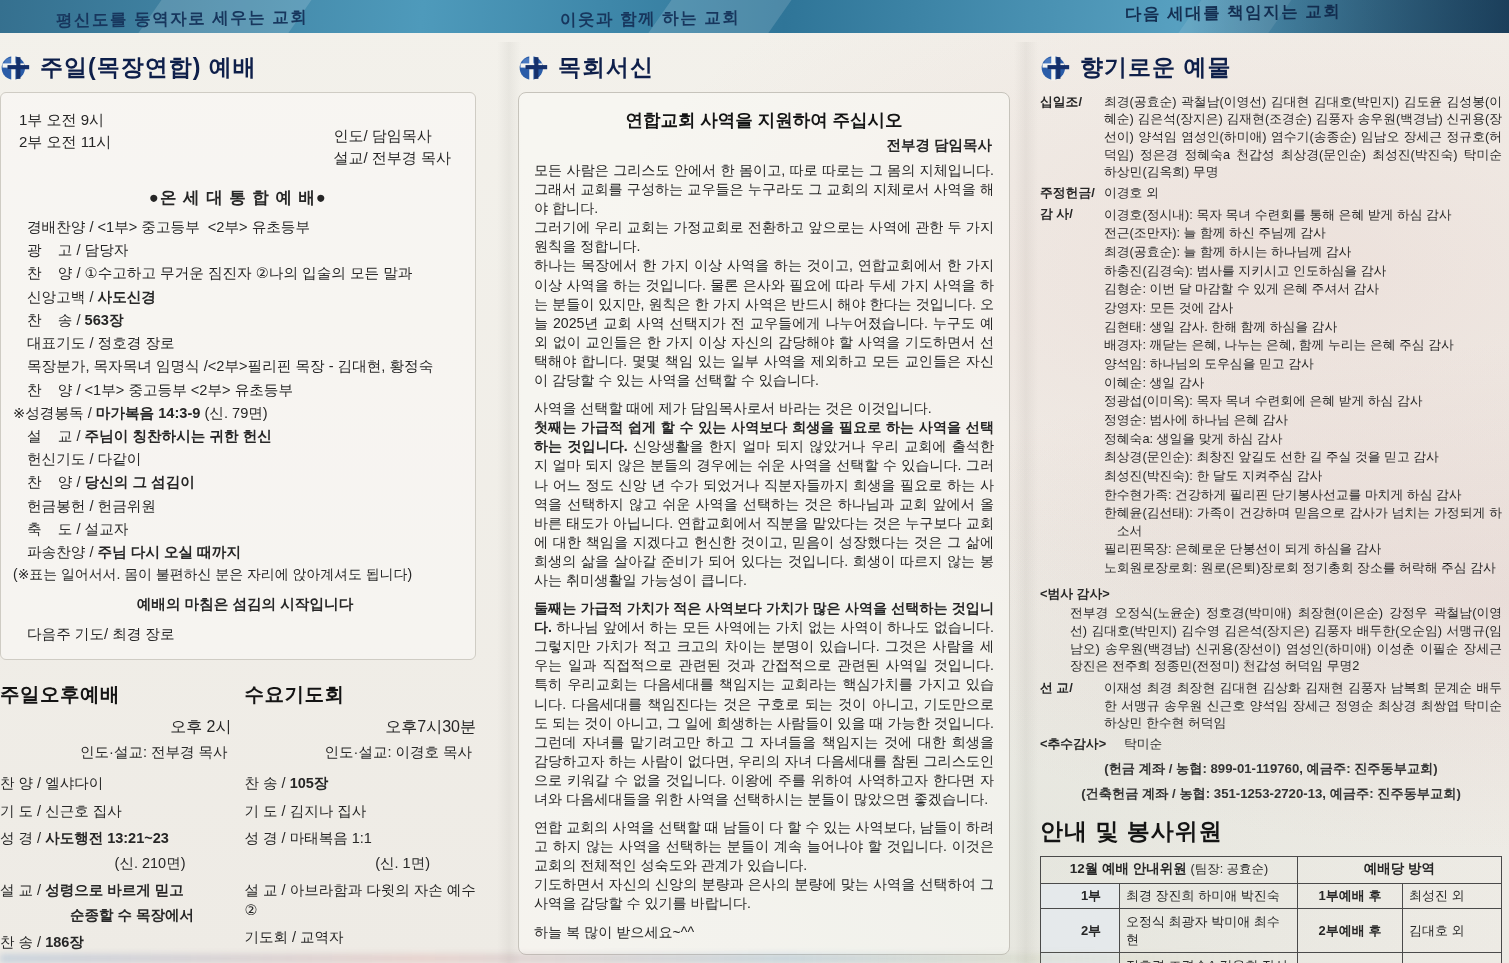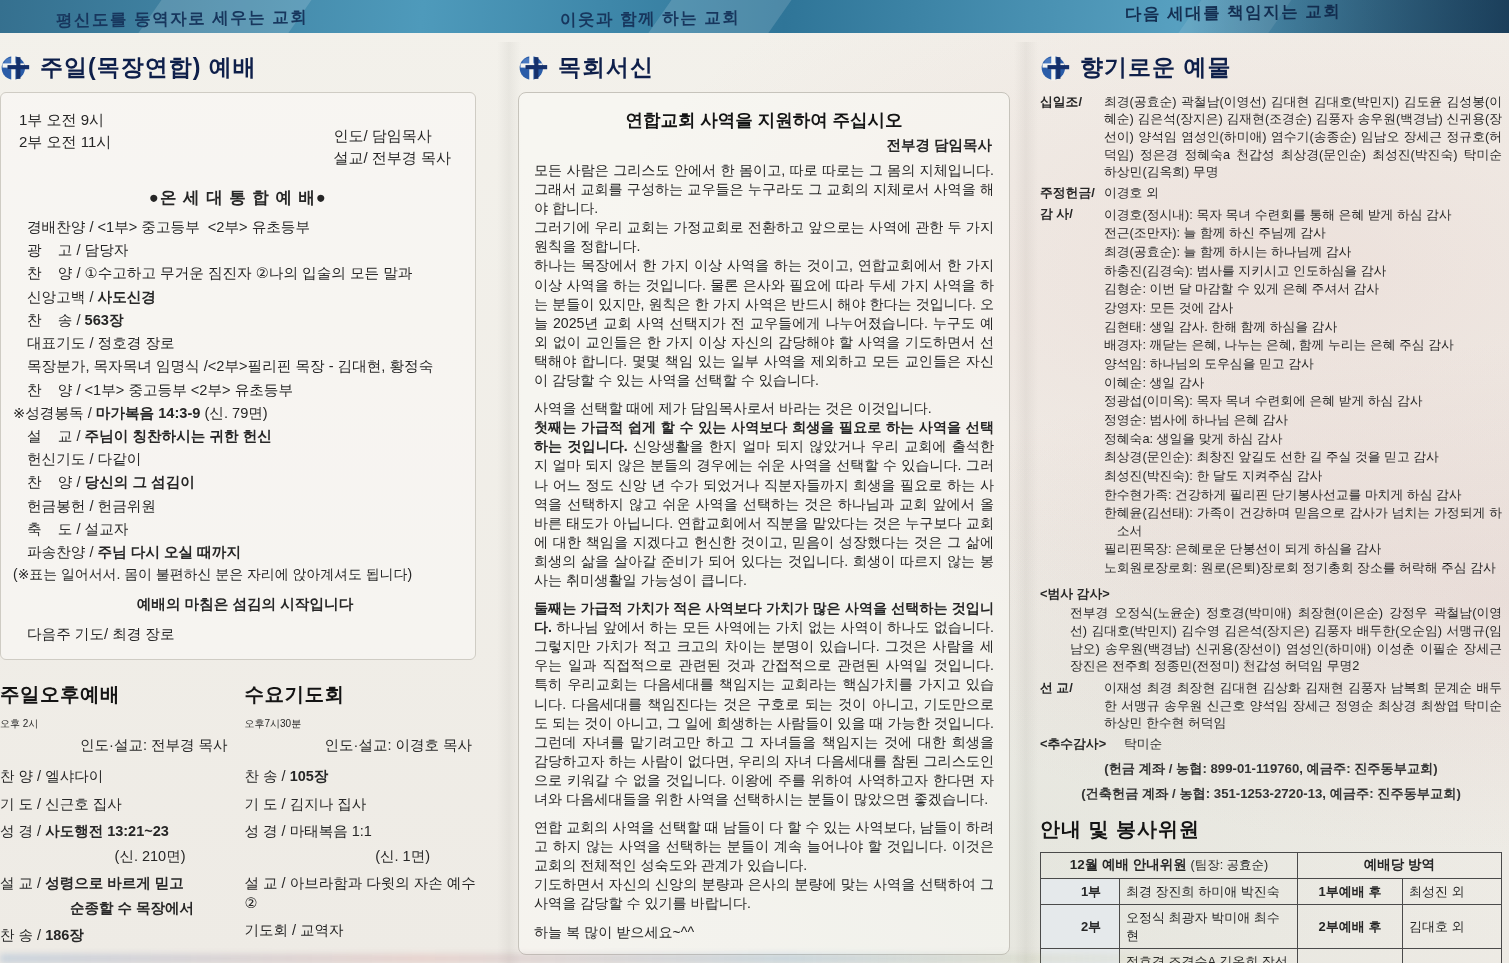--- a/index.html
+++ b/index.html
@@ -44,21 +44,21 @@
   .subtitle{text-align:center;font-weight:bold;font-size:16.5px;margin:14px 0 8px;letter-spacing:1px;}
   .order .ln{font-size:14.6px;line-height:1.42;margin:2.5px 0;padding-left:14px;}
   .order .ln.hang{padding-left:0;}
   .order .ln.center{text-align:center;margin-top:9px;}
   .order .ln.gap{margin-top:9px;}
   .order .ln.small{font-size:13.9px;}
   
   .two-col{display:flex;gap:13px;margin-top:12px;}
   .svc{flex:1;}
   .svc h3{font-size:19.5px;font-weight:bold;margin:9px 0 9px;color:#141414;letter-spacing:.5px;}
-  .svc .time{font-size:10px;margin:3px 0;}
+  .svc .time{font-size:16px;margin:3px 0;text-align:right;}
   .svc .leader{font-size:14.5px;text-align:right;margin:5px 0 12px;padding-right:4px;}
   .svc .ln{font-size:14.5px;margin:8px 0;line-height:1.35;}
   .svc .ln.sub-right{text-align:right;padding-right:46px;margin-top:-3px;}
   .svc .ln.indent-cont{padding-left:70px;margin-top:-3px;}
   
   .letter-box{border:1px solid #c6c3bb;border-radius:8px;background:rgba(252,251,248,.5);padding:10px 15px 12px;}
   .letter-title{text-align:center;font-weight:bold;font-size:17.5px;margin:5px 0 4px;color:#141414;}
   .byline{text-align:right;font-size:14.5px;font-weight:bold;margin:0 2px 6px;}
   .letter-body .ln{font-size:14.1px;line-height:1.355;text-align:justify;}
   .letter-body .ln.gap-top{margin-top:9px;}
@@ -66,21 +66,21 @@
   .col-right{font-size:12.8px;line-height:1.38;}
   .off-row{display:flex;margin:3px 0;}
   .off-label{font-weight:bold;white-space:nowrap;width:64px;flex:none;}
   .off-label.wide{width:84px;}
   .off-text{flex:1;text-align:justify;}
   .off-text.j{text-align:justify;}
   .thanks-list .ln{padding-left:1em;text-indent:-1em;margin:1px 0;}
   .sub-title{font-weight:bold;margin:7px 0 2px;}
   .indent-block{padding-left:30px;text-align:justify;margin-bottom:4px;}
   .account{text-align:center;margin:7px 0 0;font-size:13.2px;font-weight:bold;color:#333;}
-  .committee-title{font-size:20px;font-weight:bold;margin:13px 0 8px;color:#141414;letter-spacing:1px;}
+  .committee-title{font-size:23px;font-weight:bold;margin:13px 0 8px;color:#141414;letter-spacing:1px;}
   table.cmt{border-collapse:collapse;width:100%;font-size:13px;}
   table.cmt td{border:1px solid #4a4a4a;padding:3.5px 6px;}
   table.cmt tr.hd td{text-align:center;font-weight:bold;font-size:13.5px;margin-top:16px;}
   table.cmt tr.hd .sub{font-weight:normal;font-size:12.5px;}
   table.cmt td.c1{background:#e5e9eb;text-align:center;font-weight:bold;width:44px;padding-left:28px;}
   table.cmt td.c3{text-align:center;font-weight:bold;width:92px;}
   table.cmt td.c4{width:86px;}
 </style>
 </head>
 <body>

